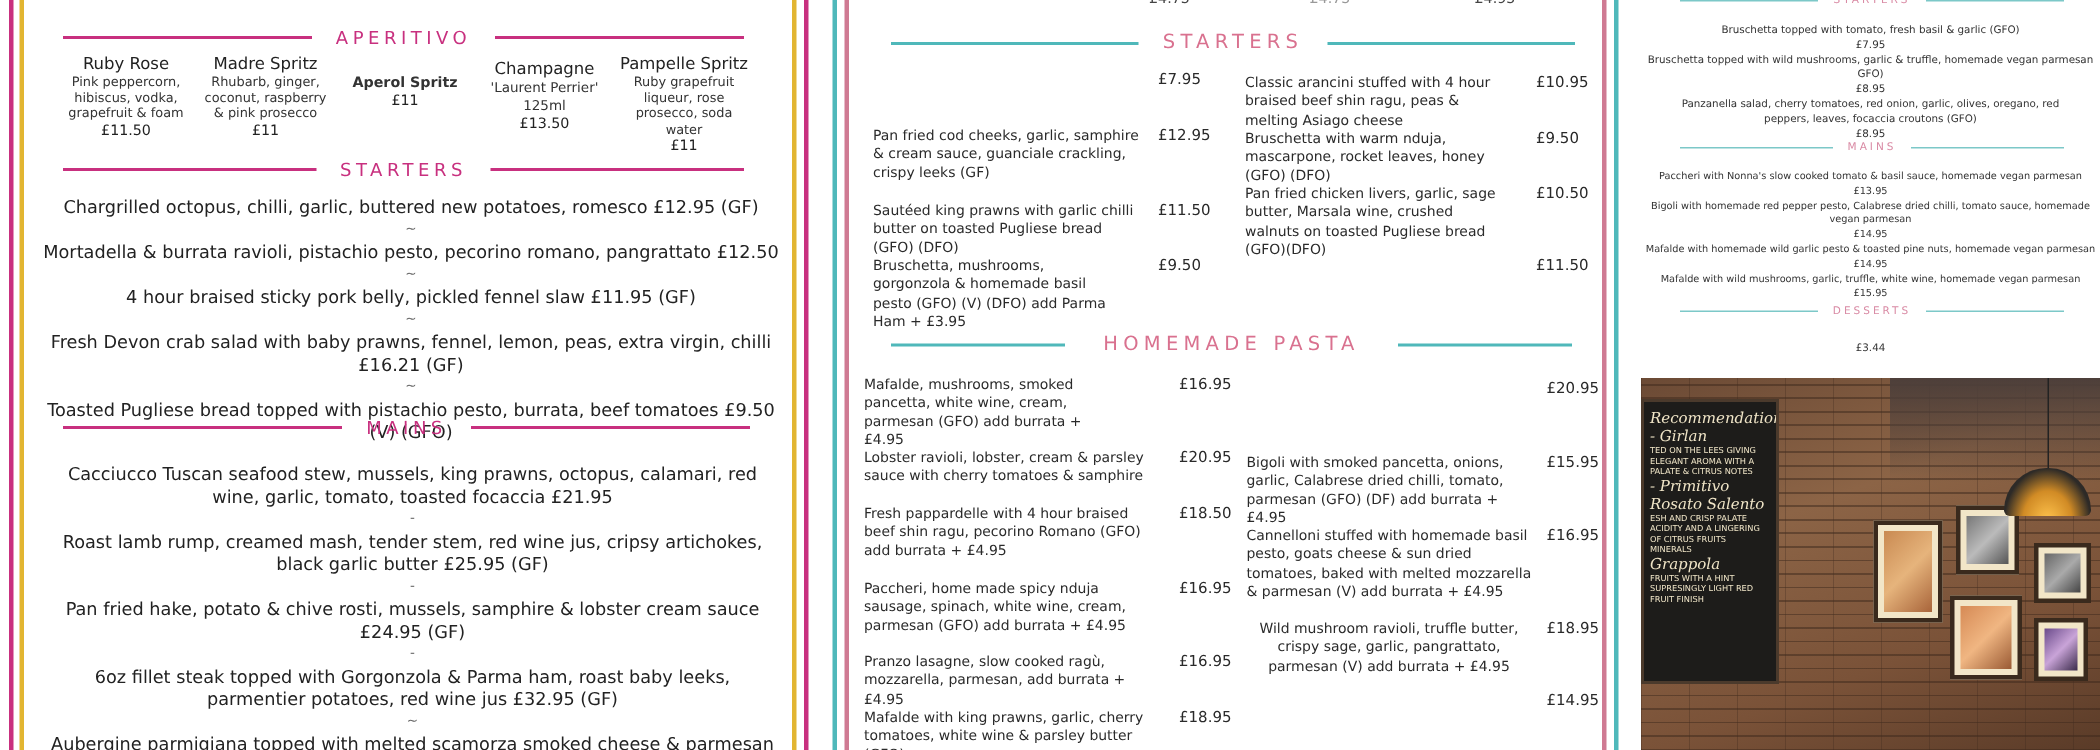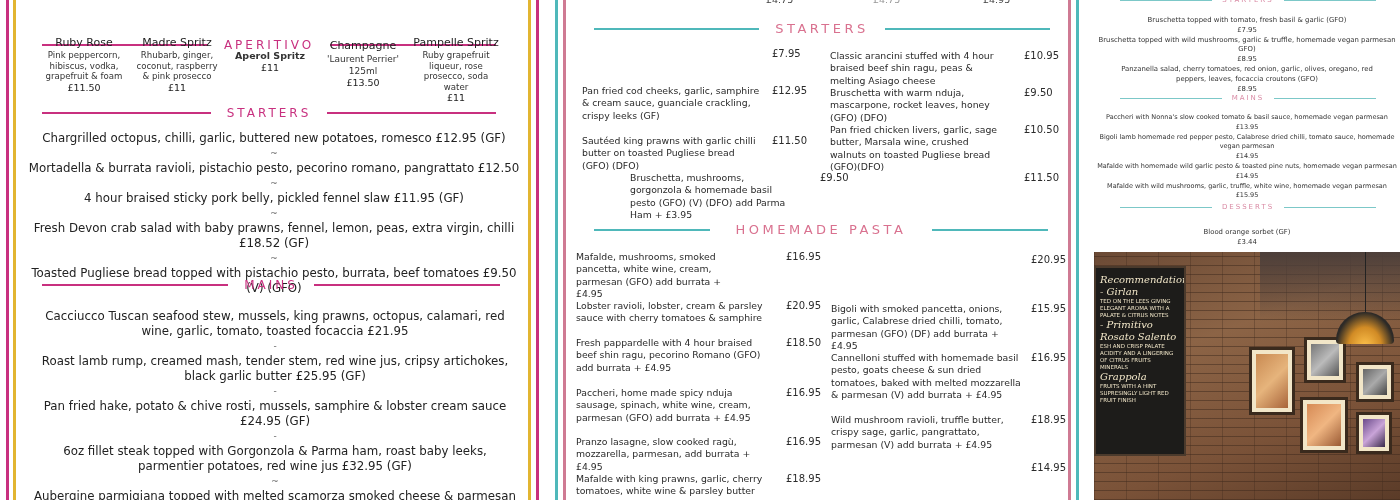--- a/index.html
+++ b/index.html
@@ -74,21 +74,21 @@
 </style>
 </head>
 <body>
 
 <div class="panel" id="p1">
   <div class="b-outer-l"></div>
   <div class="b-inner-l"></div>
   <div class="b-inner-r"></div>
   <div class="b-outer-r"></div>
 
-  <div class="sec-head" style="top:18px; left:42px; width:454px;margin-top:20px;">
+  <div class="sec-head" style="top:18px; left:42px; width:454px;">
     <div class="line"></div>
     <div class="title">APERITIVO</div>
     <div class="line"></div>
   </div>
 
   <div class="aperitivo-row">
     <div class="ap-item">
       <div class="name">Ruby Rose</div>
       <div>Pink peppercorn, hibiscus, vodka, grapefruit &amp; foam</div>
       <div class="price">£11.50</div>
@@ -121,21 +121,21 @@
     <div class="line"></div>
   </div>
 
   <div class="center-list" style="top:131px;">
     <div>Chargrilled octopus, chilli, garlic, buttered new potatoes, romesco £12.95 (GF)</div>
     <div class="sep">~</div>
     <div>Mortadella &amp; burrata ravioli, pistachio pesto, pecorino romano, pangrattato £12.50</div>
     <div class="sep">~</div>
     <div>4 hour braised sticky pork belly, pickled fennel slaw £11.95 (GF)</div>
     <div class="sep">~</div>
-    <div>Fresh Devon crab salad with baby prawns, fennel, lemon, peas, extra virgin, chilli £18.52 (GF)</div>
+    <div>Fresh Devon crab salad with baby prawns, fennel, lemon, peas, extra virgin, chilli £16.21 (GF)</div>
     <div class="sep">~</div>
     <div>Toasted Pugliese bread topped with pistachio pesto, burrata, beef tomatoes £9.50 (V) (GFO)</div>
   </div>
 
   <div class="sec-head" style="top:278px; left:42px; width:458px;">
     <div class="line"></div>
     <div class="title">MAINS</div>
     <div class="line"></div>
   </div>
 
@@ -174,21 +174,21 @@
     <span class="price" style="left:190px;">£7.95</span>
   </div>
   <div class="dish" style="left:34px; top:85px; width:240px;">
     <div class="desc" style="width:186px;">Pan fried cod cheeks, garlic, samphire &amp; cream sauce, guanciale crackling, crispy leeks (GF)</div>
     <span class="price" style="left:190px;">£12.95</span>
   </div>
   <div class="dish" style="left:34px; top:135px; width:240px;">
     <div class="desc" style="width:180px;">Sautéed king prawns with garlic chilli butter on toasted Pugliese bread (GFO) (DFO)</div>
     <span class="price" style="left:190px;">£11.50</span>
   </div>
-  <div class="dish" style="left:34px; top:172px; width:240px;margin-left:48px;">
+  <div class="dish" style="left:34px; top:172px; width:240px;">
     <div class="desc" style="width:160px;">Bruschetta, mushrooms, gorgonzola &amp; homemade basil pesto (GFO) (V) (DFO) add Parma Ham + £3.95</div>
     <span class="price" style="left:190px;">£9.50</span>
   </div>
 
   <div class="dish" style="left:282px; top:50px; width:240px;">
     <div class="desc" style="width:180px;">Classic arancini stuffed with 4 hour braised beef shin ragu, peas &amp; melting Asiago cheese</div>
     <span class="price" style="left:194px;">£10.95</span>
   </div>
   <div class="dish" style="left:282px; top:87px; width:240px;">
     <div class="desc" style="width:170px;">Bruschetta with warm nduja, mascarpone, rocket leaves, honey (GFO) (DFO)</div>
@@ -238,21 +238,21 @@
   </div>
   <div class="dish" style="left:283px; top:303px; width:240px;">
     <div class="desc" style="width:196px;">Bigoli with smoked pancetta, onions, garlic, Calabrese dried chilli, tomato, parmesan (GFO) (DF) add burrata + £4.95</div>
     <span class="price" style="left:200px;">£15.95</span>
   </div>
   <div class="dish" style="left:283px; top:352px; width:240px;">
     <div class="desc" style="width:196px;">Cannelloni stuffed with homemade basil pesto, goats cheese &amp; sun dried tomatoes, baked with melted mozzarella &amp; parmesan (V) add burrata + £4.95</div>
     <span class="price" style="left:200px;">£16.95</span>
   </div>
   <div class="dish" style="left:283px; top:414px; width:240px;">
-    <div class="desc" style="width:190px;">Wild mushroom ravioli, truffle butter, crispy sage, garlic, pangrattato, parmesan (V) add burrata + £4.95</div>
+    <div class="desc" style="width:190px;text-align:center;">Wild mushroom ravioli, truffle butter, crispy sage, garlic, pangrattato, parmesan (V) add burrata + £4.95</div>
     <span class="price" style="left:200px;">£18.95</span>
   </div>
   <div class="dish" style="left:283px; top:462px; width:240px;">
     <span class="price" style="left:200px;">£14.95</span>
   </div>
 </div>
 
 <div class="panel" id="p3">
   <div class="sec-head" style="top:-4px; left:26px; width:256px;">
     <div class="line"></div>
@@ -271,36 +271,35 @@
 
   <div class="sec-head" style="top:94px; left:26px; width:256px;">
     <div class="line"></div>
     <div class="title">MAINS</div>
     <div class="line"></div>
   </div>
 
   <div class="vegan-list" style="top:113px; font-size:6.5px; line-height:9.8px;">
     <div>Paccheri with Nonna's slow cooked tomato &amp; basil sauce, homemade vegan parmesan</div>
     <div>£13.95</div>
-    <div style="padding:0 2px;">Bigoli lamb homemade red pepper pesto, Calabrese dried chilli, tomato sauce, homemade vegan parmesan</div>
+    <div style="padding:0 2px;">Bigoli with homemade red pepper pesto, Calabrese dried chilli, tomato sauce, homemade vegan parmesan</div>
     <div>£14.95</div>
     <div>Mafalde with homemade wild garlic pesto &amp; toasted pine nuts, homemade vegan parmesan</div>
     <div>£14.95</div>
     <div>Mafalde with wild mushrooms, garlic, truffle, white wine, homemade vegan parmesan</div>
     <div>£15.95</div>
   </div>
 
   <div class="sec-head" style="top:203px; left:26px; width:256px;">
     <div class="line"></div>
     <div class="title">DESSERTS</div>
     <div class="line"></div>
   </div>
 
   <div class="vegan-list" style="top:228px;">
-    <div>Blood orange sorbet (GF)</div>
     <div>£3.44</div>
   </div>
 
   <div class="photo">
     <div class="bricks"></div>
     <div class="ceiling"></div>
     <div class="chalkboard">
       <div class="h">Recommendations</div>
       <div class="h">- Girlan</div>
       <div class="t">ted on the lees giving elegant aroma with a palate &amp; citrus notes</div>

